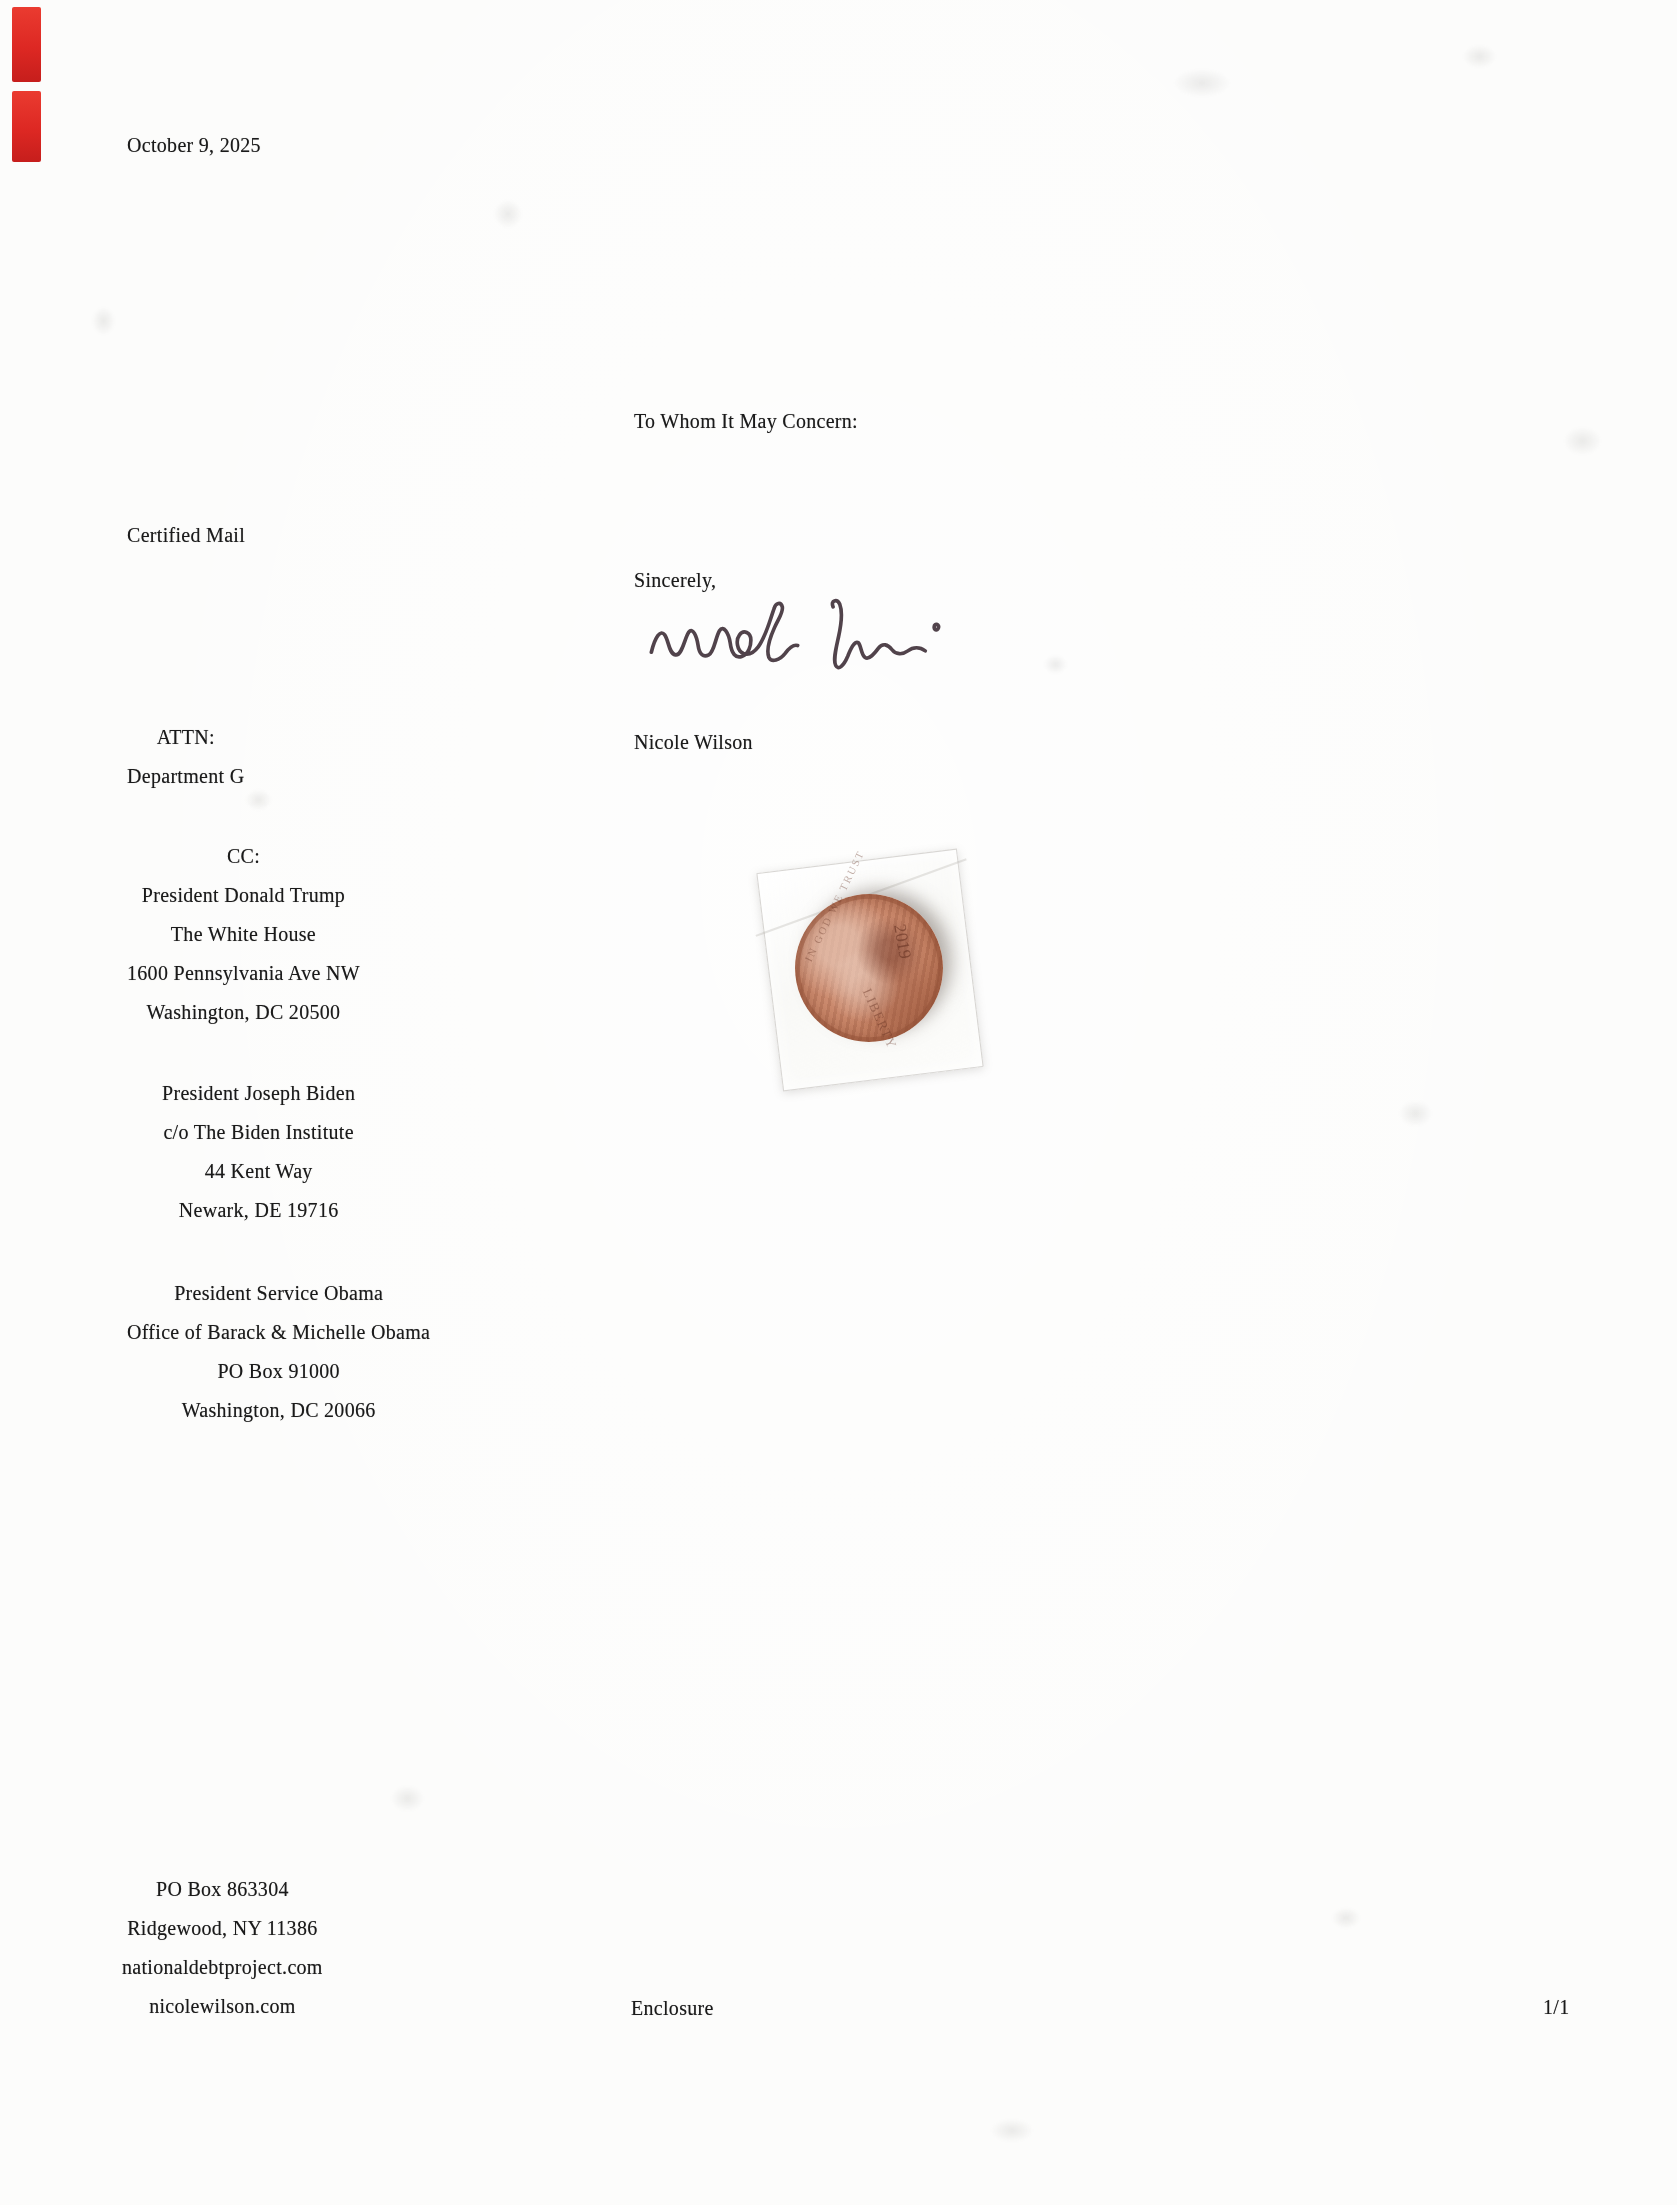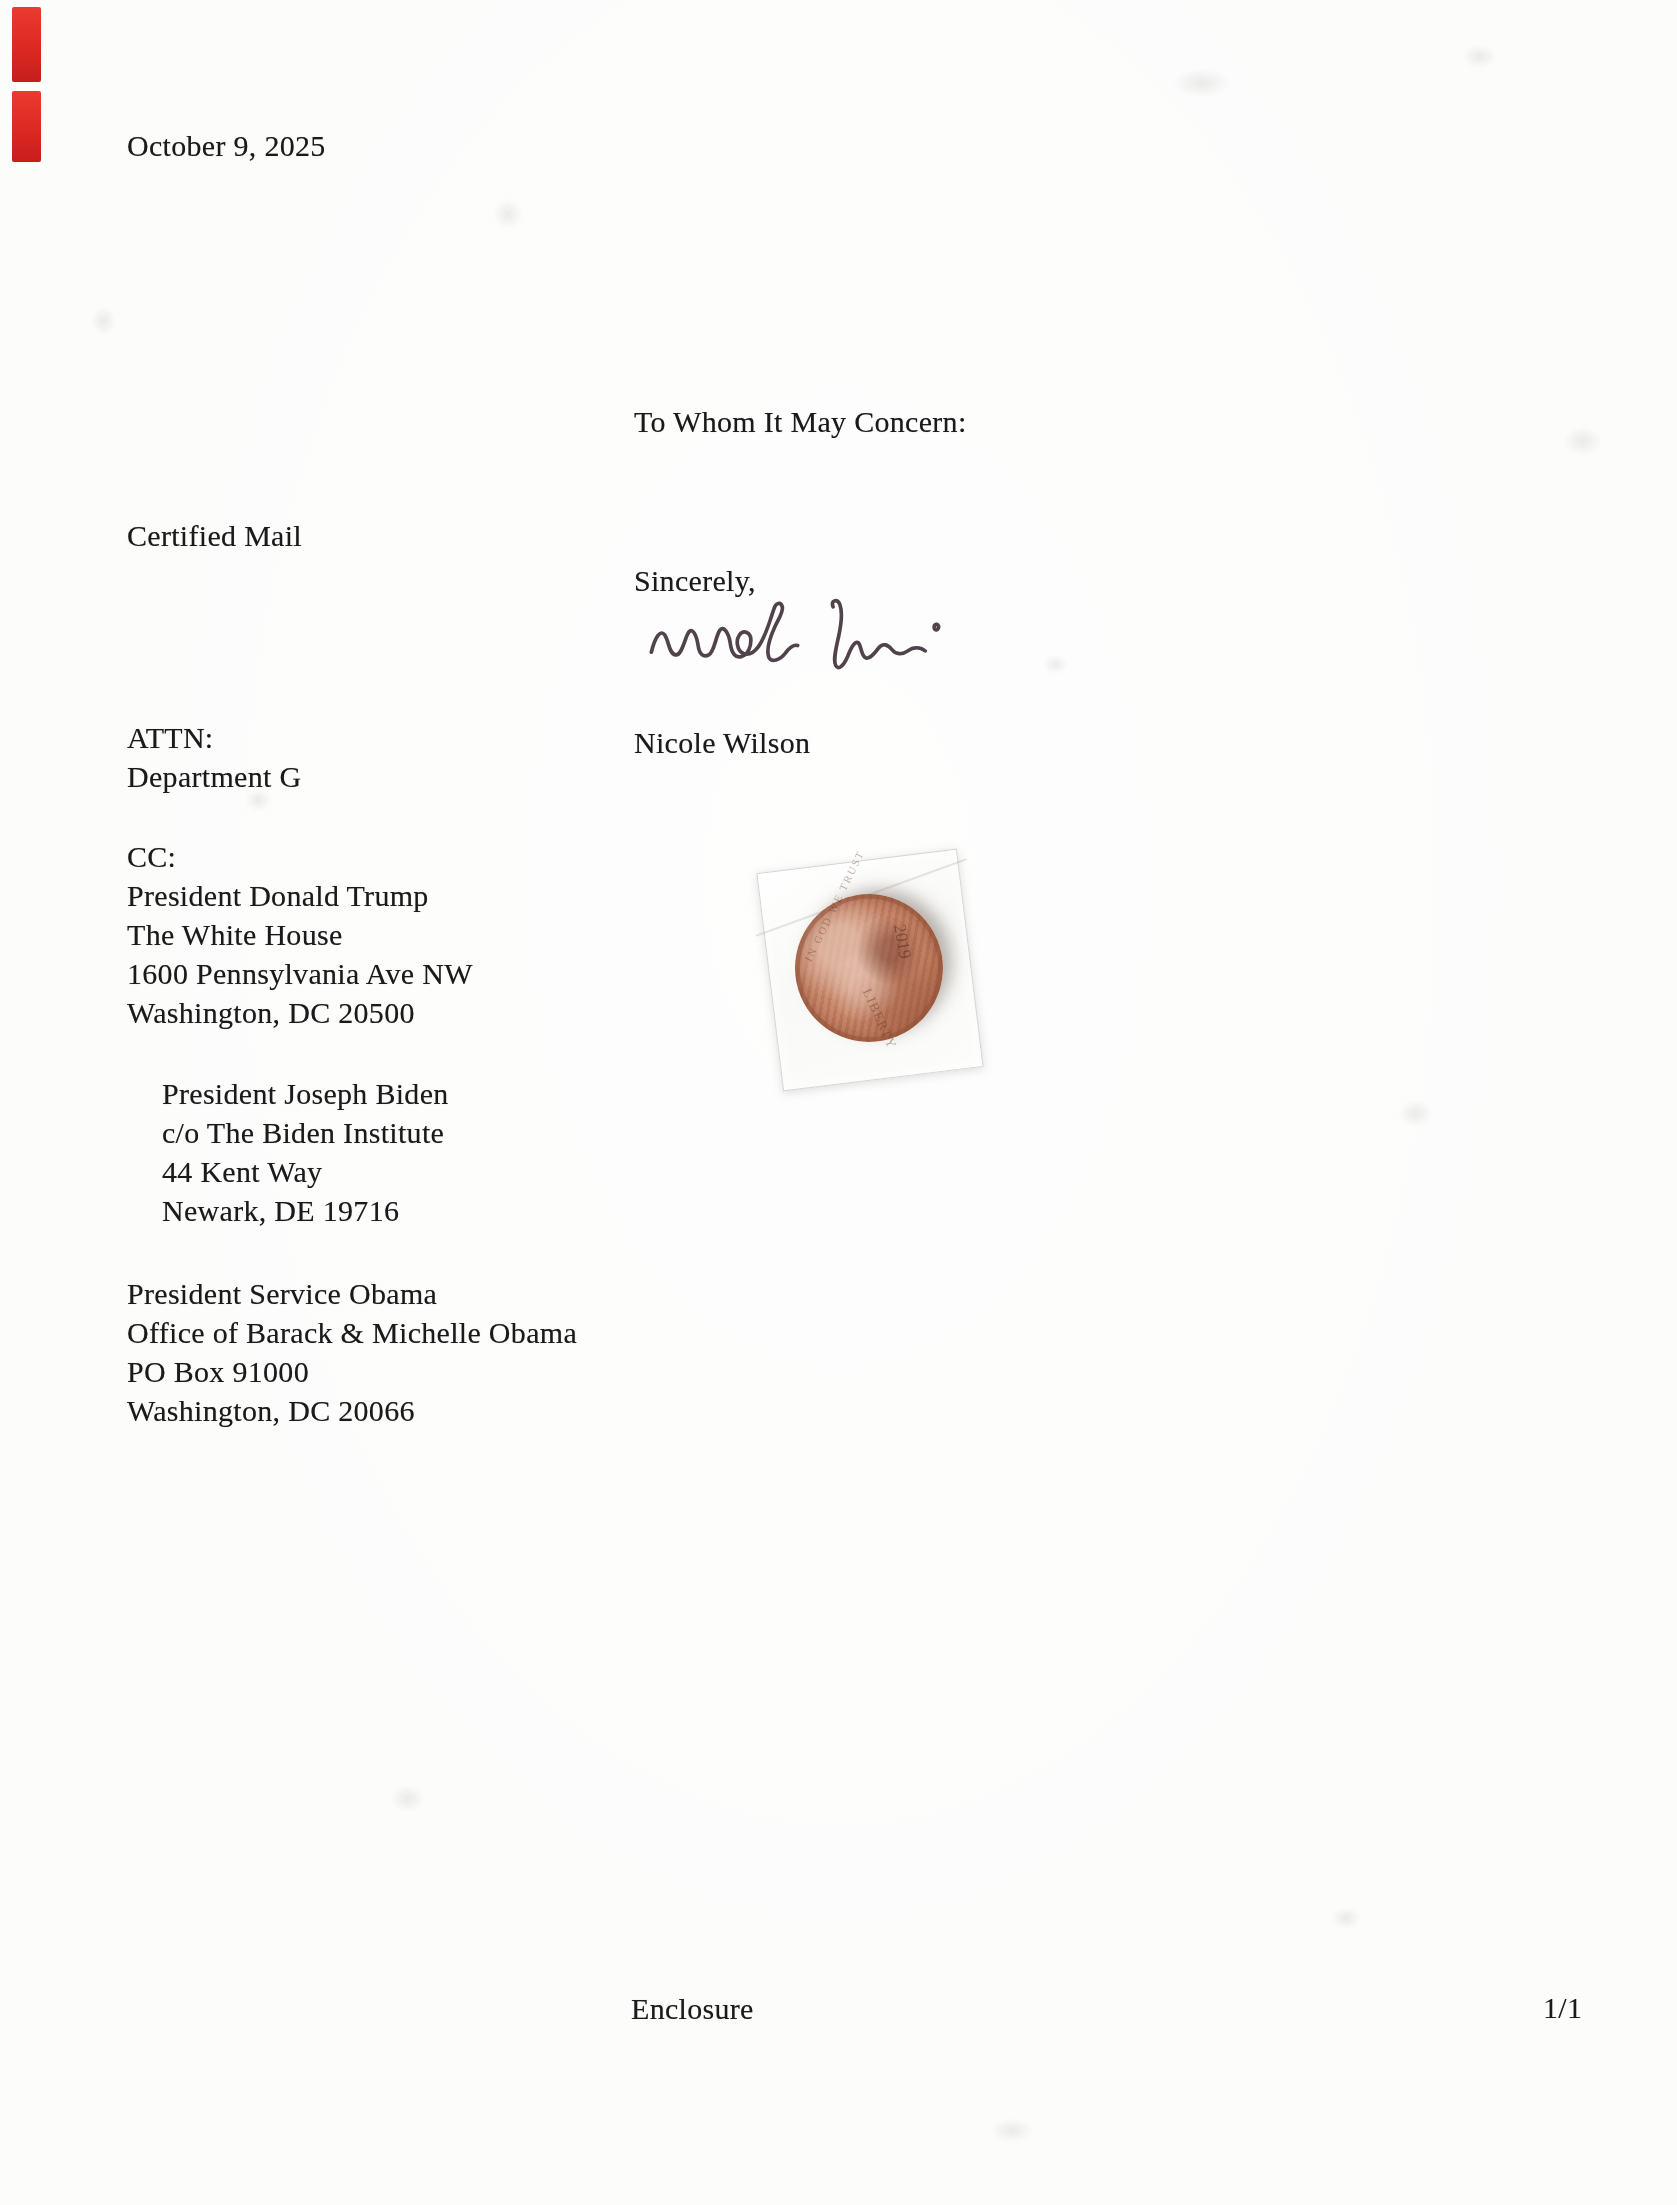--- a/index.html
+++ b/index.html
@@ -8,25 +8,26 @@
     width:1678px;height:2205px;
     background:
       radial-gradient(ellipse at 50% 40%, rgba(255,255,255,.6), rgba(246,246,243,.0) 70%),
       #fcfcfb;
     overflow:hidden;
     font-family:"Liberation Serif","DejaVu Serif",serif;
     color:#1a1a1a;
   }
   .block{position:absolute;}
   .line{
-    font-size:30px;
+    font-size:20px;
     line-height:39px;
     white-space:pre;
     text-shadow:0 0 0.7px rgba(20,20,20,.45);
     letter-spacing:0.3px;
+    text-align:center;
   }
   
   .red-mark{
     position:absolute;left:12px;width:29px;
     background:linear-gradient(180deg,#ea3b30 0%,#dd2823 55%,#c61e1c 100%);
     border-radius:2px;
   }
   .red-mark-1{top:6.7px;height:75px;}
   .red-mark-2{top:91px;height:71px;}
   
@@ -139,18 +140,24 @@
 
   <div class="block line" style="left:634px;top:723px;">Nicole Wilson</div>
 
   <div class="tape"></div>
   <div class="coin">
     <span class="coin-motto">IN GOD WE TRUST</span>
     <span class="coin-liberty">LIBERTY</span>
     <span class="coin-year">2019</span>
   </div>
 
+  <div class="block" style="left:122px;top:1870px;">
+    <div class="line">PO Box 863304</div>
+    <div class="line">Ridgewood, NY 11386</div>
+    <div class="line">nationaldebtproject.com</div>
+    <div class="line">nicolewilson.com</div>
+  </div>
 
   <div class="block line" style="left:631px;top:1989px;">Enclosure</div>
   <div class="block line" style="left:1543px;top:1988px;">1/1</div>
 
 </div>
 
 
 </body></html>

